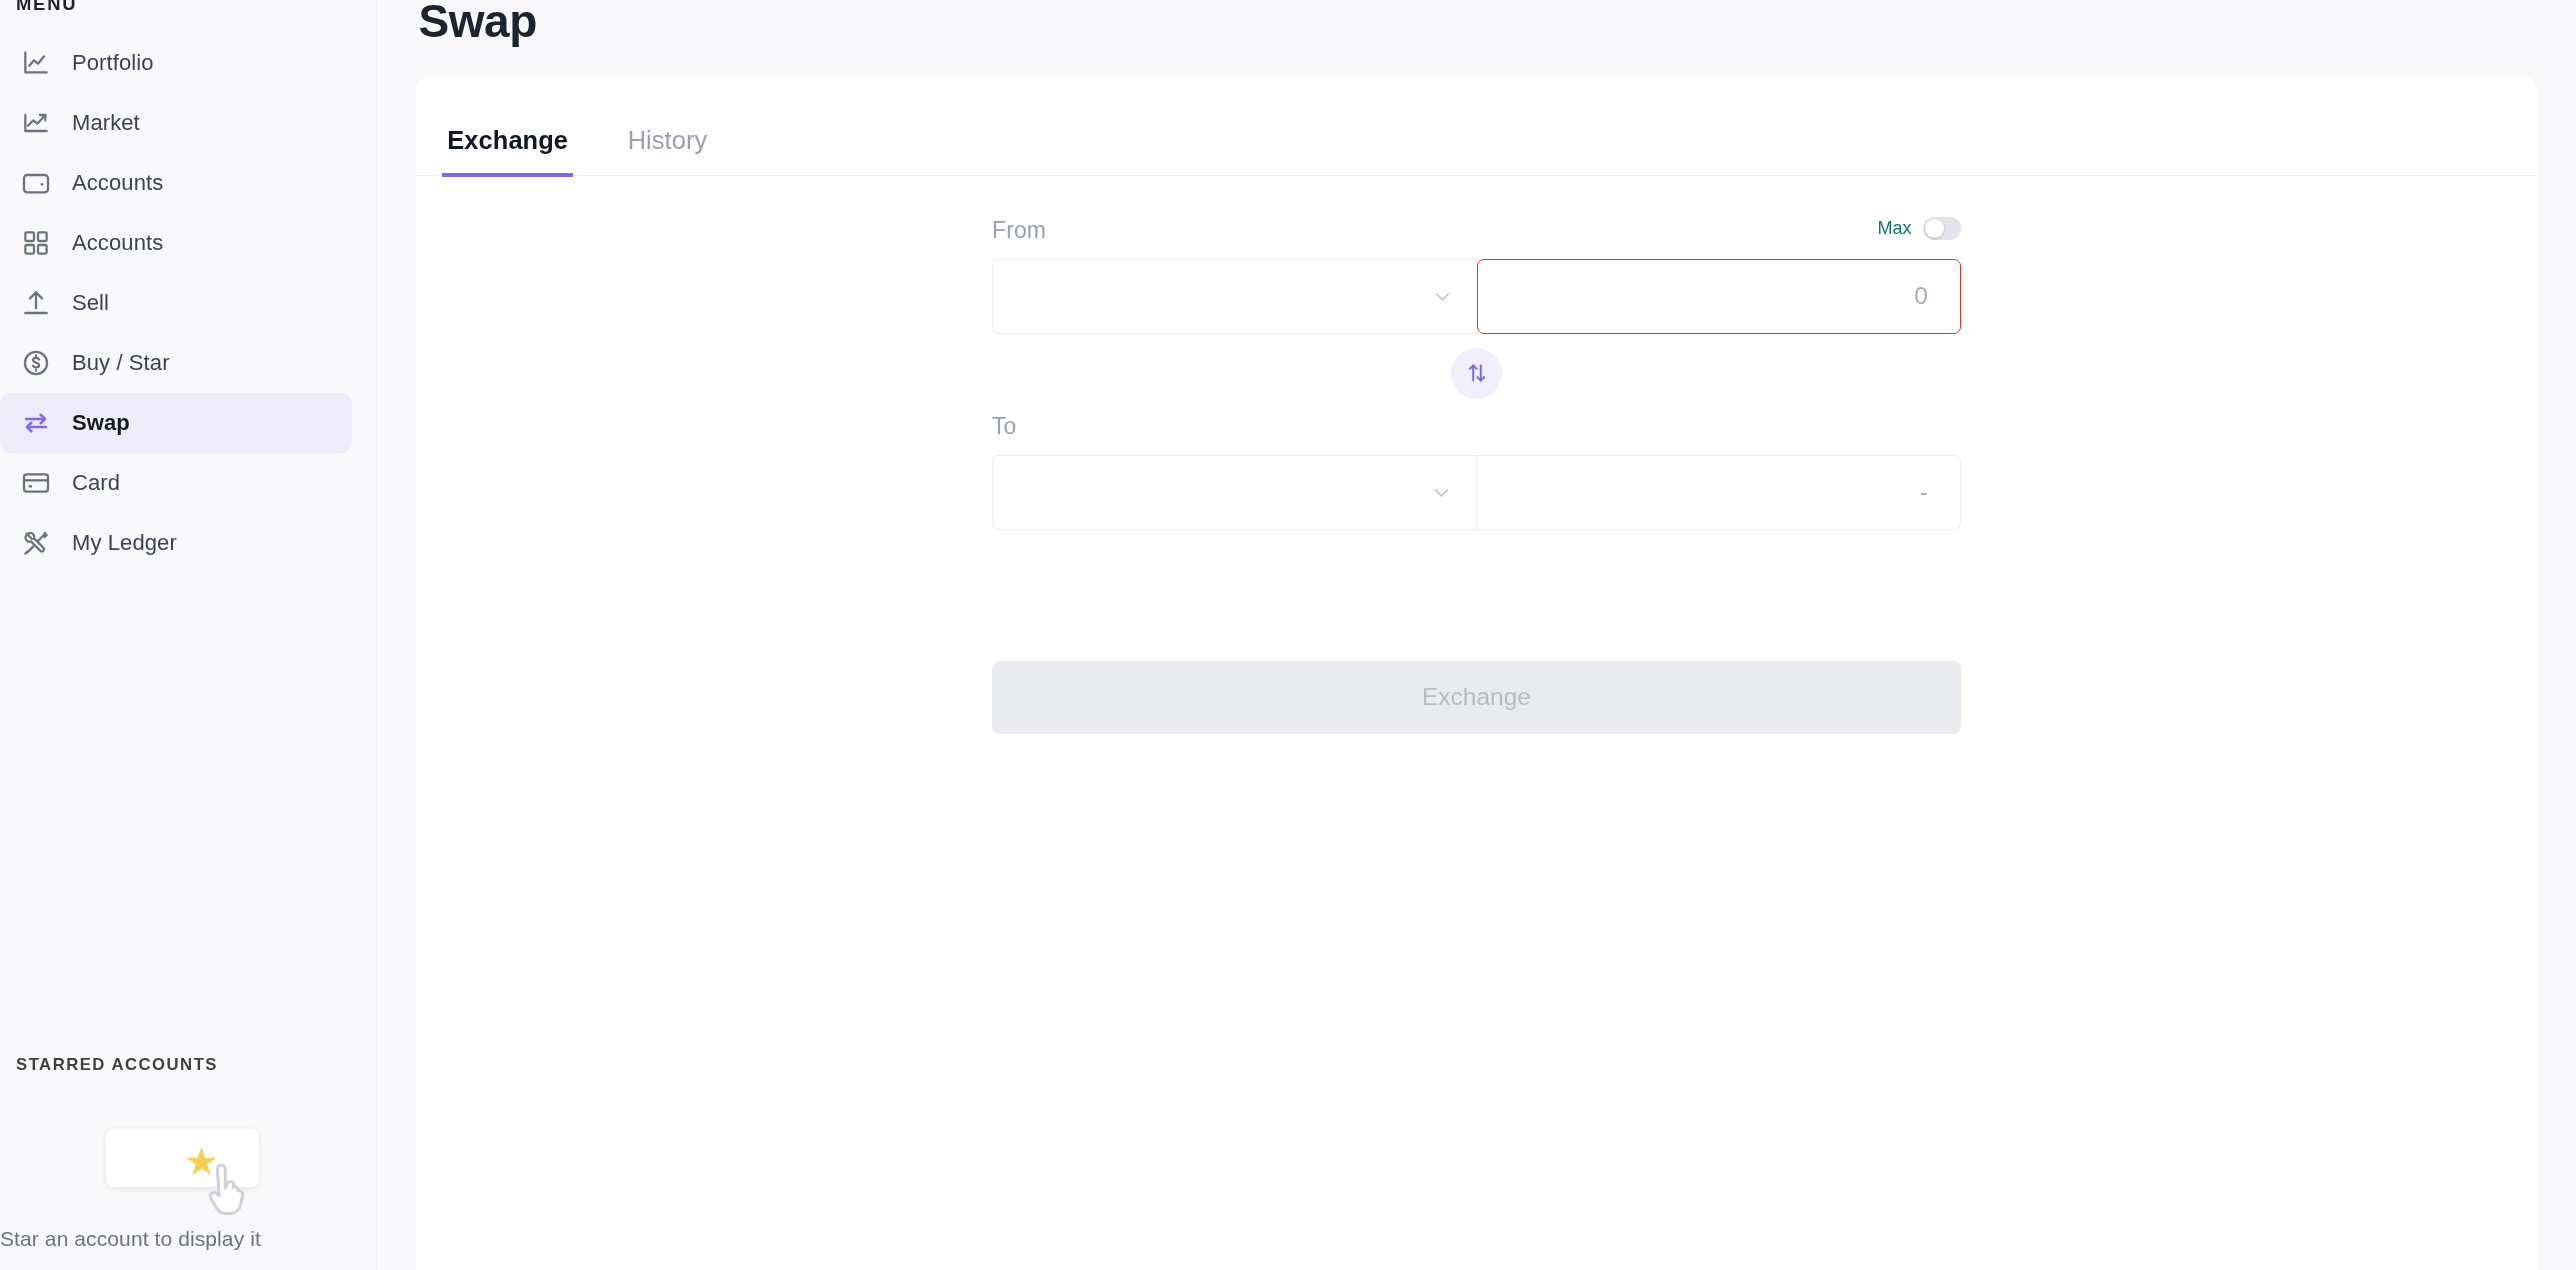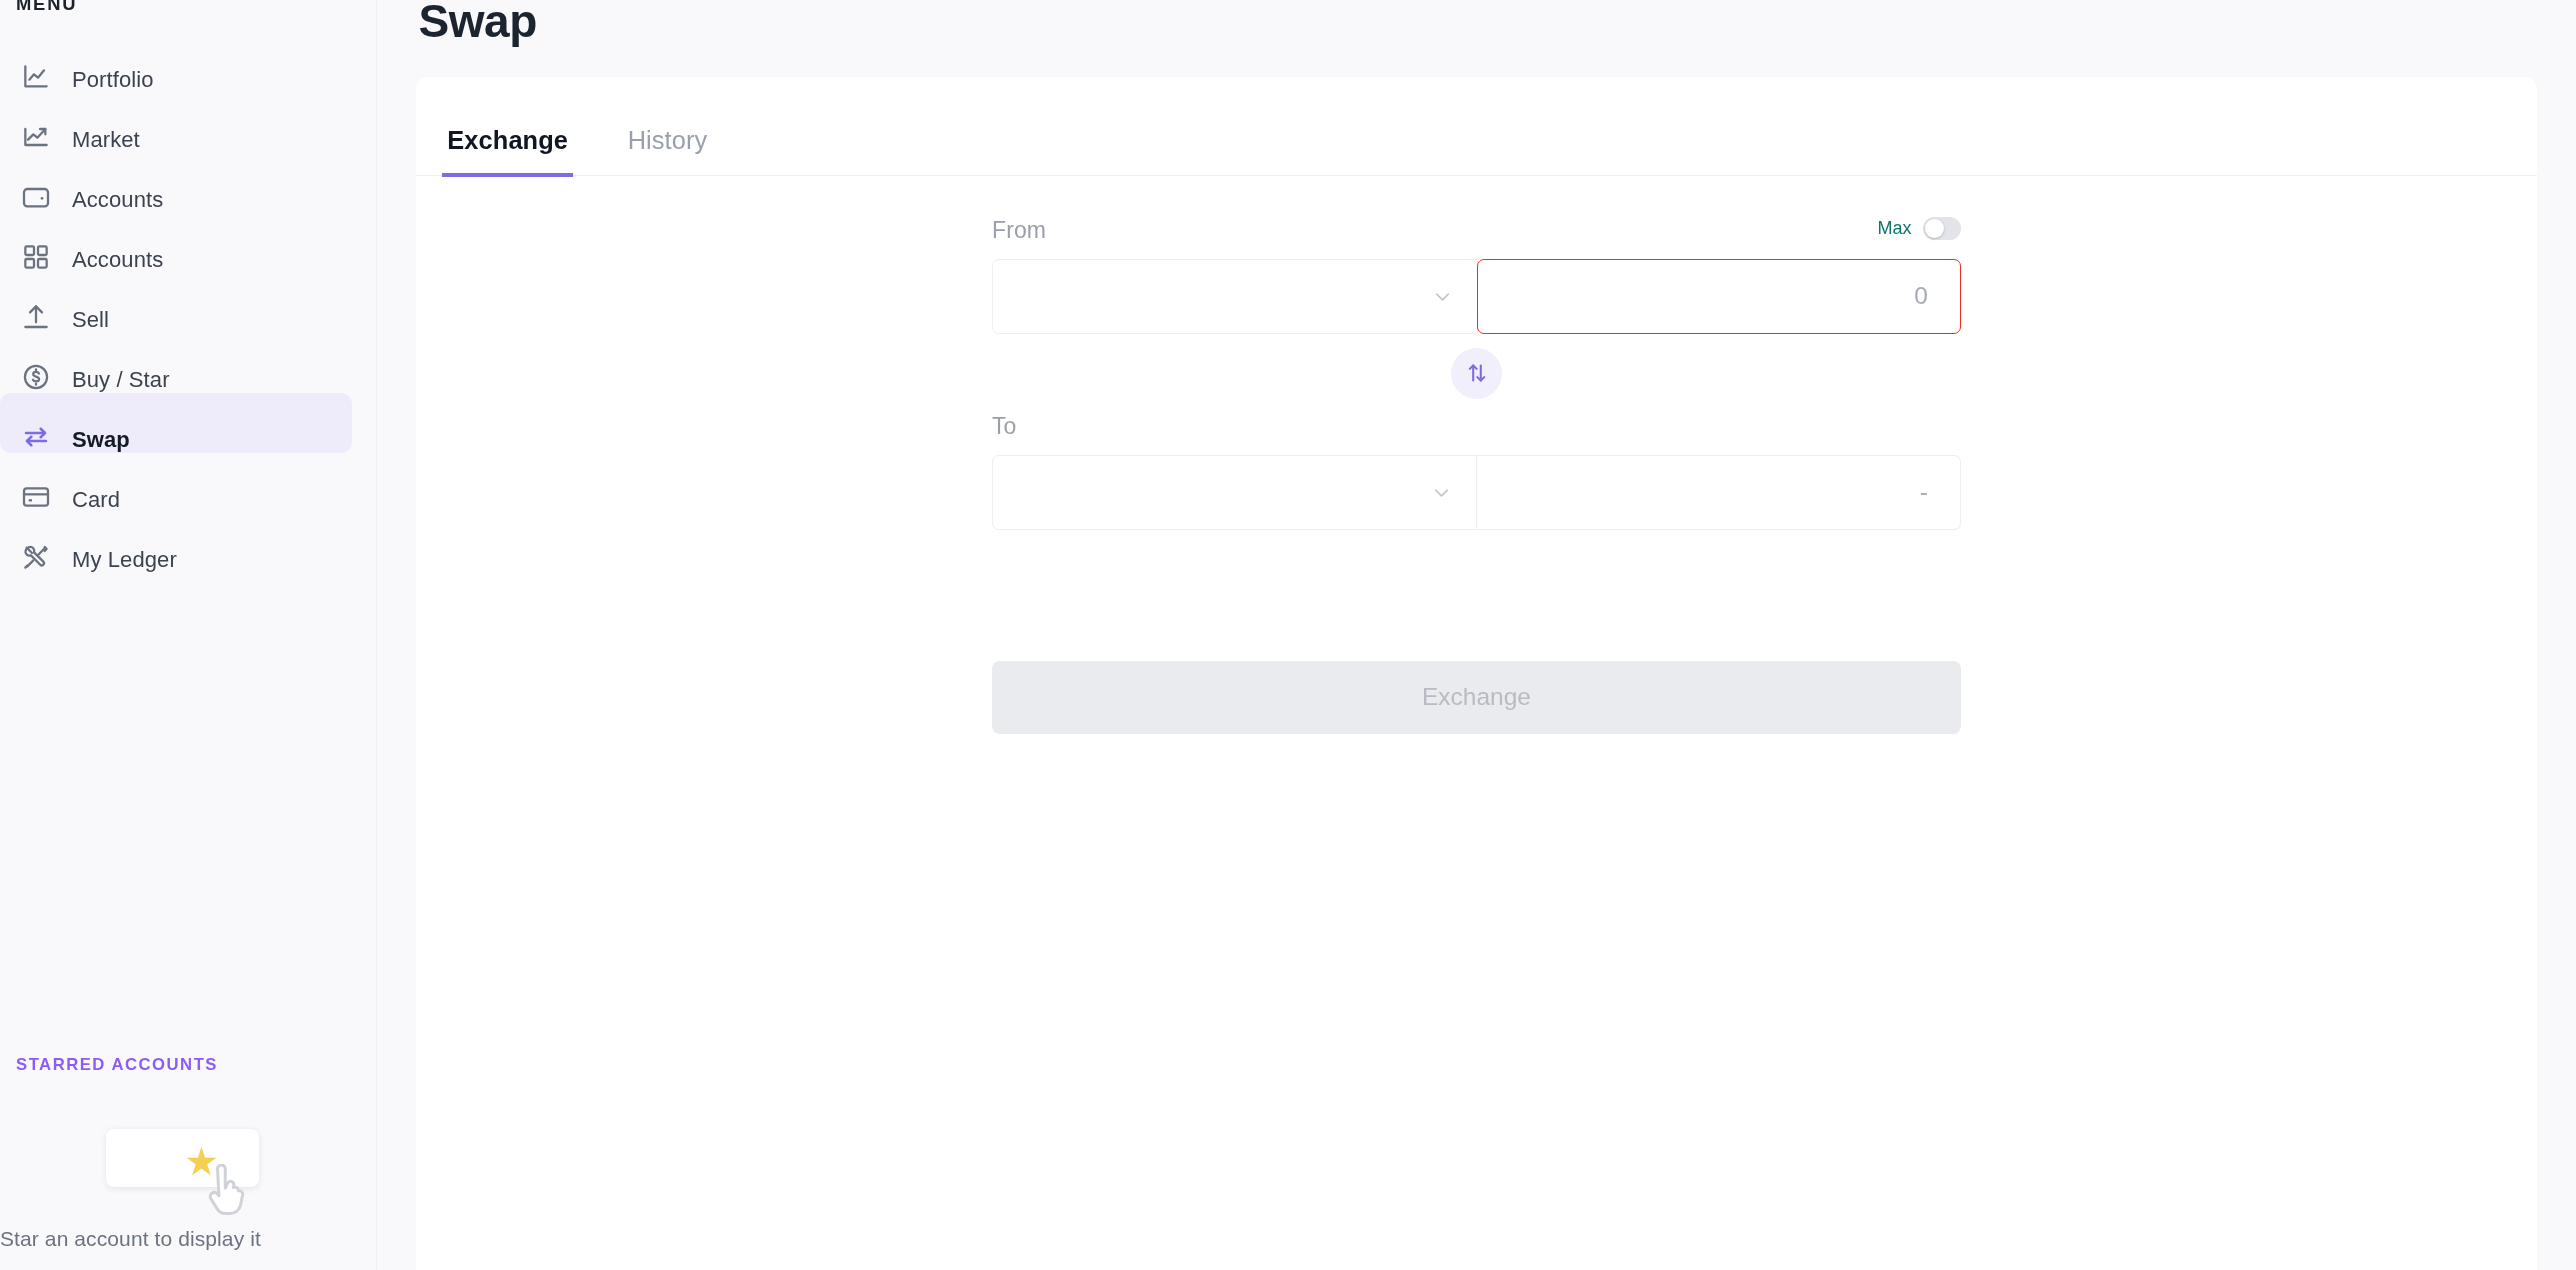--- a/index.html
+++ b/index.html
@@ -41,21 +41,21 @@
     height: 26px;
     line-height: 26px;
   }
 
   .nav-list {
     margin-top: 16px;
   }
 
   .nav-item {
     display: flex;
-    align-items: flex-end;
+    align-items: center;
     height: 60px;
     margin: 0 24.5px 0 0;
     padding-left: 19px;
     border-radius: 10.5px;
     gap: 20px;
     cursor: pointer;
   }
   .nav-item.active {
     background: #eeecfa;
   }
@@ -82,21 +82,21 @@
 
   
   .starred-section {
     margin-top: auto;
     padding-bottom: 19px;
   }
   .starred-heading {
     font-size: 16.7px;
     font-weight: bold;
     letter-spacing: 1.5px;
-    color: #8b5cf6;
+    color: #404040;
     padding-left: 16px;
     margin-bottom: 35px;
   }
   .starred-illustration {
     position: relative;
     height: 98px;
     margin-bottom: 19px;
   }
   .starred-card {
     position: absolute;

